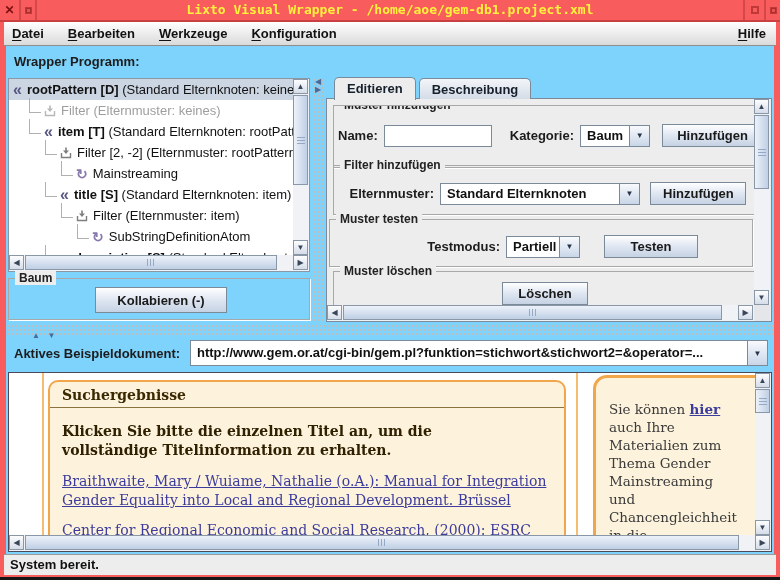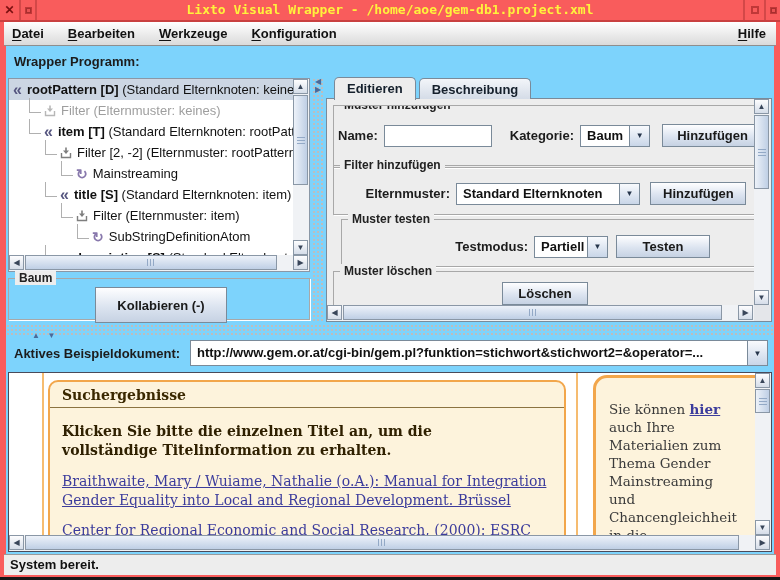--- a/index.html
+++ b/index.html
@@ -209,21 +209,21 @@
       <div class="sbtn" style="left:0;top:0;">◀</div>
       <div class="thumb h" style="left:16px;top:0;width:252px;height:15px;">
           <div class="grip vert"></div>
         </div>
       <div class="sbtn" style="left:284px;top:0;">▶</div>
     </div>
   </div>
 
   <div class="group" style="left:2px;top:232px;width:302px;height:42px;">
     <span class="gtitle">Baum</span>
-    <button class="btn" style="position:absolute;left:86px;top:8px;width:132px;height:36px;">Kollabieren (-)</button>
+    <button class="btn" style="position:absolute;left:86px;top:8px;width:132px;height:26px;">Kollabieren (-)</button>
   </div>
 
   <div class="split-v">
     <span class="sarrow">◀</span>
     <span class="sarrow">▶</span>
   </div>
 
   <div class="tabwrap">
     <div class="tabrow">
       <span class="tab sel">Editieren</span>
@@ -242,37 +242,37 @@
             <span class="carr">▼</span>
           </span>
           <button class="btn" style="margin-left:12px;width:96px;flex:none;overflow:hidden;text-align:left;padding-left:14px;">Hinzufügen</button>
         </div>
       </div>
 
       <div class="group" style="left:6px;top:66px;width:424px;height:50px;">
         <span class="gtitle">Filter hinzufügen</span>
         <div class="grow" style="margin:16px 10px 0 0;justify-content:flex-end;">
           <span class="blabel" style="position:static;">Elternmuster:</span>
-          <span class="combo" style="width:184px;margin-left:6px;">
+          <span class="combo" style="width:200px;margin-left:6px;">
             <span class="ctxt">Standard Elternknoten</span>
             <span class="carr">▼</span>
           </span>
           <button class="btn" style="margin-left:10px;width:96px;">Hinzufügen</button>
         </div>
       </div>
 
-      <div class="group" style="left:14px;top:120px;width:424px;height:48px;">
+      <div class="group" style="left:2px;top:120px;width:424px;height:48px;">
         <span class="gtitle">Muster testen</span>
         <div class="grow" style="margin:15px 54px 0 0;justify-content:flex-end;">
           <span class="blabel" style="position:static;">Testmodus:</span>
           <span class="combo" style="width:74px;margin-left:6px;">
             <span class="ctxt">Partiell</span>
             <span class="carr">▼</span>
           </span>
-          <button class="btn" style="margin-left:8px;width:94px;">Testen</button>
+          <button class="btn" style="margin-left:24px;width:94px;">Testen</button>
         </div>
       </div>
 
       <div class="group" style="left:6px;top:172px;width:424px;height:38px;">
         <span class="gtitle">Muster löschen</span>
         <div class="grow" style="margin-top:10px;justify-content:center;">
           <button class="btn" style="width:86px;">Löschen</button>
         </div>
       </div>
 

